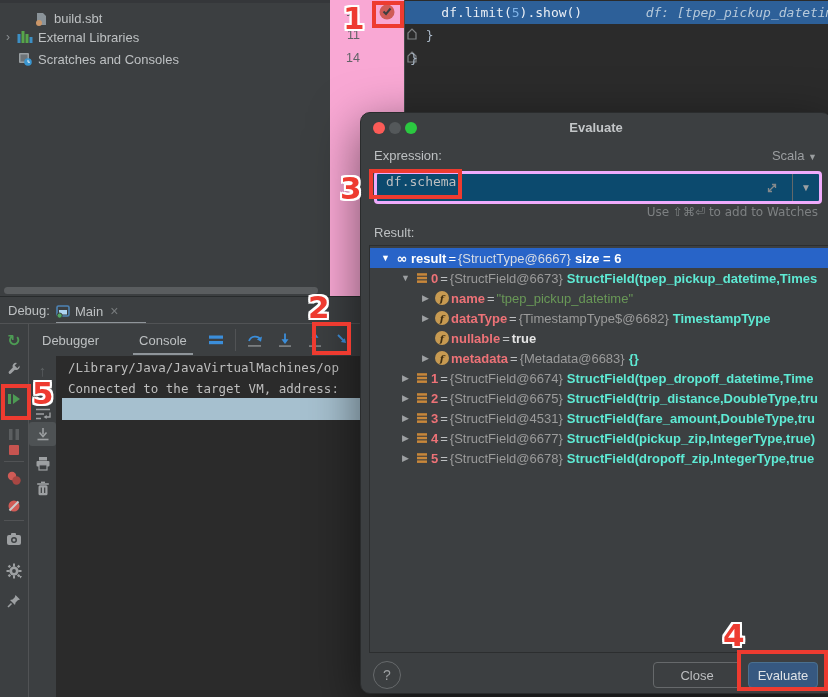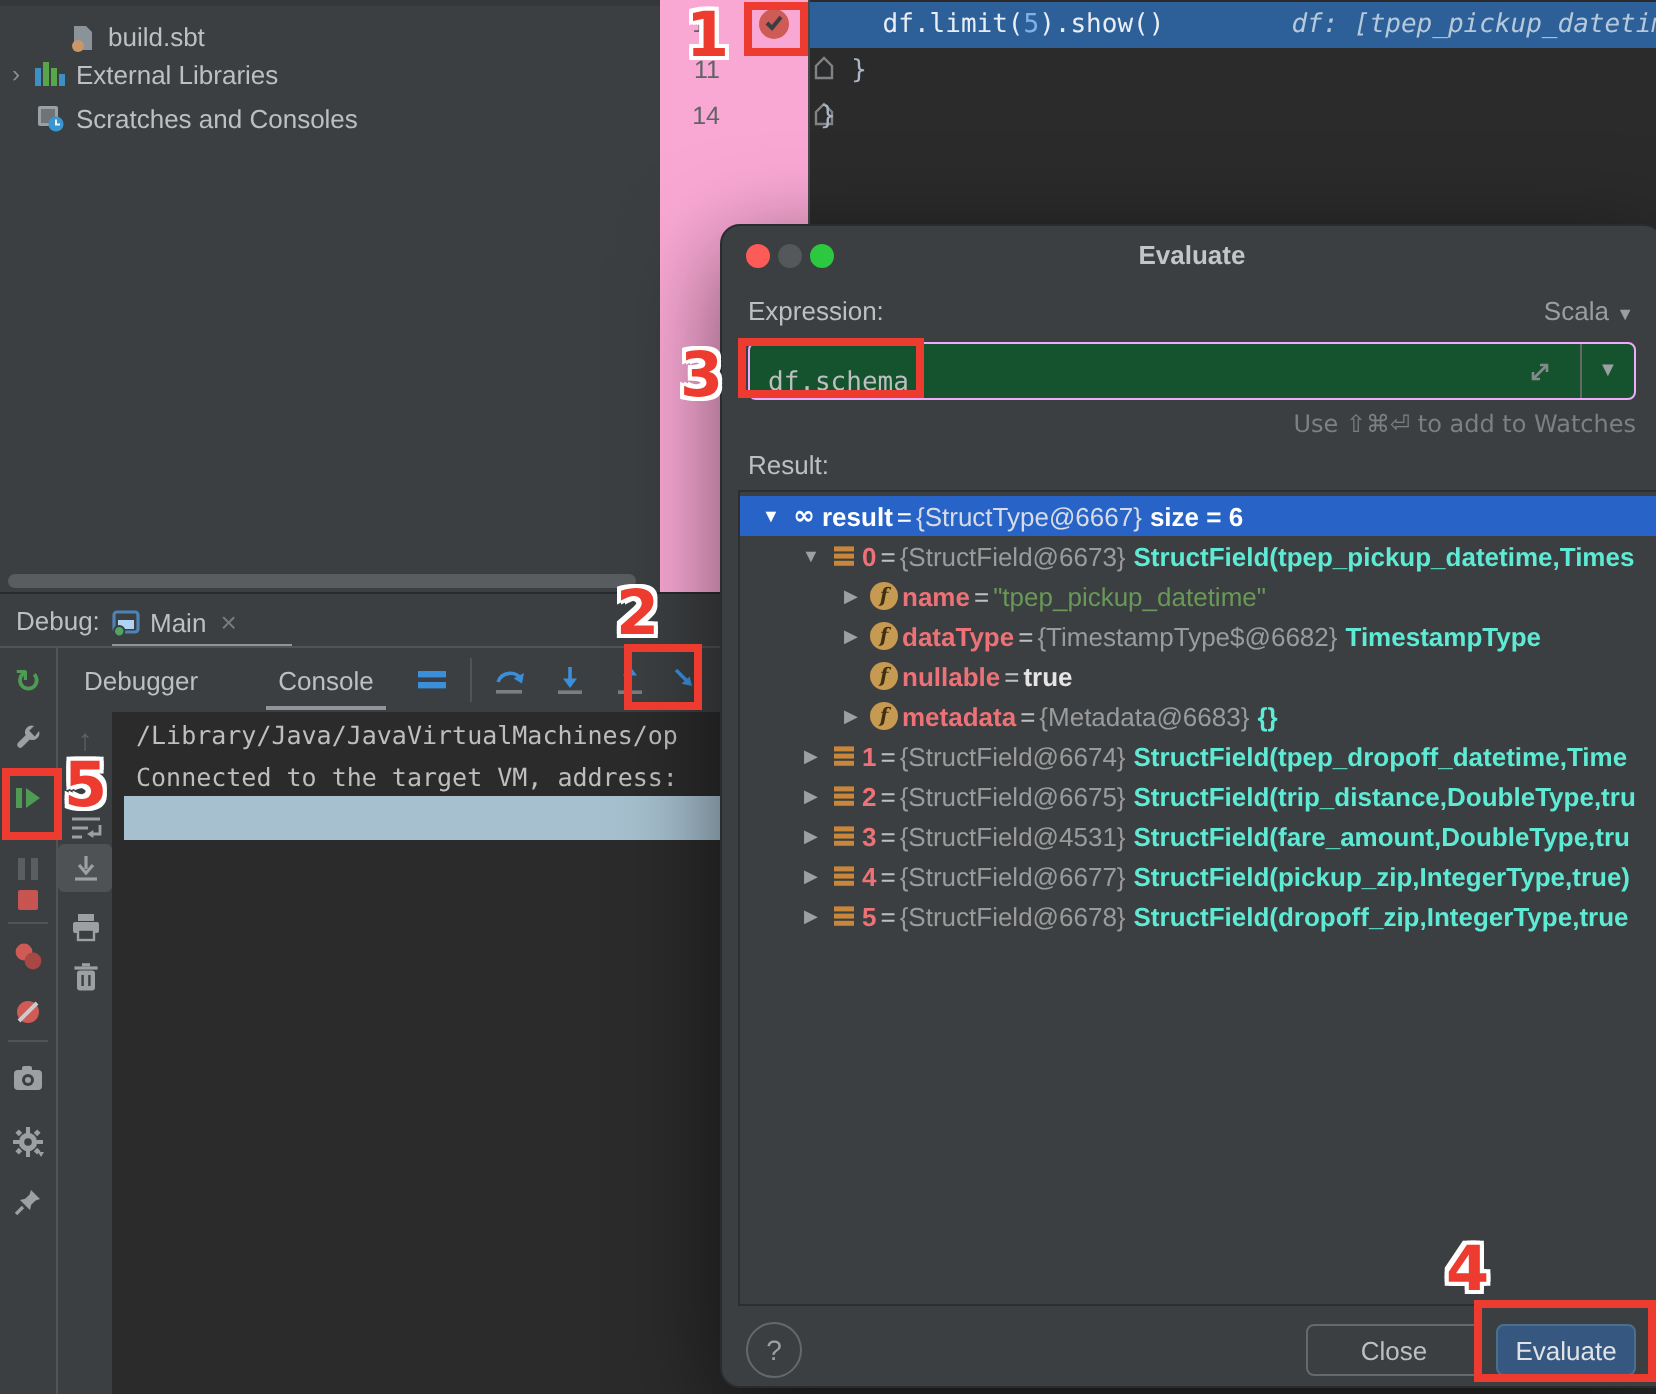--- a/index.html
+++ b/index.html
@@ -55,21 +55,21 @@
 
   
   .dialog{left:360px;top:112px;width:470px;height:580px;background:#3c3f41;border:1px solid #2a2c2d;
           border-radius:10px 10px 0 10px;box-shadow:0 14px 50px rgba(0,0,0,.55);}
   .titlebar{position:absolute;left:0;top:0;width:100%;height:30px;}
   .light{position:absolute;top:9px;width:12px;height:12px;border-radius:50%;}
   .dlg-title{position:absolute;left:0;top:7px;width:100%;text-align:center;font-weight:bold;color:#c3c6c8;}
   .expr-label{position:absolute;left:13px;top:35px;color:#bdc0c2;}
   .lang{position:absolute;right:14px;top:35px;color:#9b9ea0;}
   .lang .dn{font-size:9px;color:#9b9ea0;}
-  .exprfield{position:absolute;left:13px;top:58px;width:442px;height:27px;background:#14532d;border:1px solid #f0abfc;border-radius:4px;display:flex;align-items:flex-end;}
+  .exprfield{position:absolute;left:13px;top:58px;width:442px;height:27px;background:#0c4a6e;border:3px solid #f0abfc;border-radius:4px;display:flex;align-items:flex-start;}
   .exprtext{margin-left:9px;color:#bcbec0;font-size:13px;}
   .expr-right{position:absolute;right:0;top:0;height:100%;display:flex;align-items:center;}
   .expr-vsep{width:1px;height:27px;background:#646869;margin:0 0 0 8px;}
   .expr-caret{width:26px;text-align:center;color:#9da0a2;font-size:10px;}
   .watch-hint{position:absolute;right:13px;top:92px;color:#7d8082;font-size:12px;font-family:"DejaVu Sans","Liberation Sans",sans-serif;}
   .result-label{position:absolute;left:13px;top:112px;color:#bdc0c2;}
   .treepanel{position:absolute;left:8px;top:132px;width:462px;height:406px;background:#3c3f41;border:1px solid #2c2e2f;border-right:none;overflow:hidden;}
   .trow{display:flex;align-items:center;height:20px;white-space:nowrap;}
   .trow.selected{background:#2864c8;}
   .texp{width:15px;flex:0 0 15px;text-align:center;color:#9da0a2;font-size:9px;}

